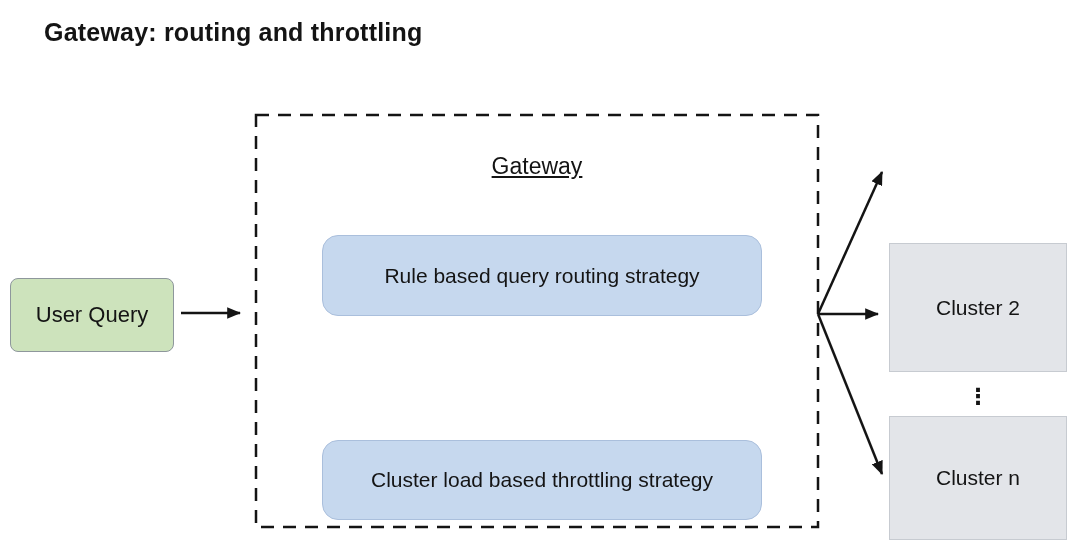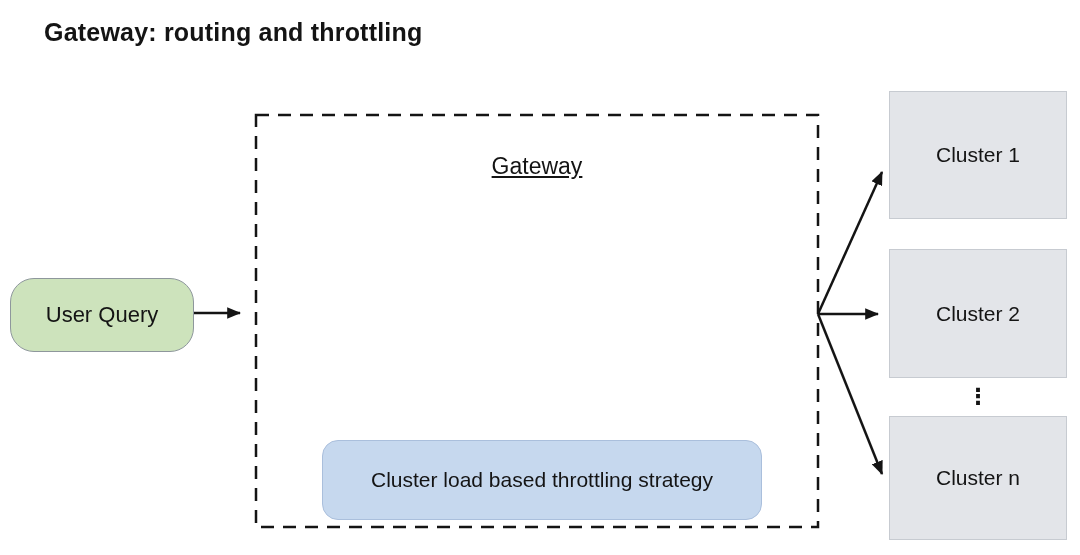--- a/index.html
+++ b/index.html
@@ -30,25 +30,25 @@
     display: flex;
     align-items: center;
     justify-content: center;
     text-align: center;
     box-sizing: border-box;
     font-size: 21px;
   }
   .user-query {
     left: 10px;
     top: 278px;
-    width: 184px;
+    width: 164px;
     height: 74px;
     background: var(--user-query-fill, #cde3bc);
     border: 1.5px solid var(--user-query-border, #8e979c);
-    border-radius: 24px;
+    border-radius: 8px;
     font-size: 22px;
   }
   .gateway-label {
     position: absolute;
     left: 256px;
     top: 153px;
     width: 562px;
     text-align: center;
     font-size: 23px;
     color: var(--text, #141414);
@@ -63,21 +63,21 @@
   }
   .strategy-1 { top: 235px; height: 81px; }
   .strategy-2 { top: 396px; height: 80px; margin-top: 44px; }
   .cluster {
     left: 889px;
     width: 178px;
     background: var(--cluster-fill, #e3e5e9);
     border: 1px solid var(--cluster-border, #c7cbd1);
   }
   .cluster-1 { top: 91px;  height: 128px; }
-  .cluster-2 { top: 249px; height: 129px; }
+  .cluster-2 { top: 243px; height: 129px; }
   .cluster-n { top: 416px; height: 124px; }
   .cluster-ellipsis {
     position: absolute;
     left: 889px;
     top: 382px;
     width: 178px;
     text-align: center;
     font-size: 22px;
     font-weight: bold;
     line-height: 30px;
@@ -116,28 +116,28 @@
   </svg>
 
   <div class="page-title">Gateway: routing and throttling</div>
 
   <div class="node user-query">
     <span>User Query</span>
   </div>
 
   <div class="gateway-label">Gateway</div>
 
+  <div class="node strategy strategy-1">
+    <span>Rule based query routing strategy</span>
+  </div>
 
   <div class="node strategy strategy-2">
     <span>Cluster load based throttling strategy</span>
   </div>
 
-  <div class="node cluster cluster-1">
-    <span>Cluster 1</span>
-  </div>
 
   <div class="node cluster cluster-2">
     <span>Cluster 2</span>
   </div>
 
   <div class="cluster-ellipsis">⋮</div>
 
   <div class="node cluster cluster-n">
     <span>Cluster n</span>
   </div>

